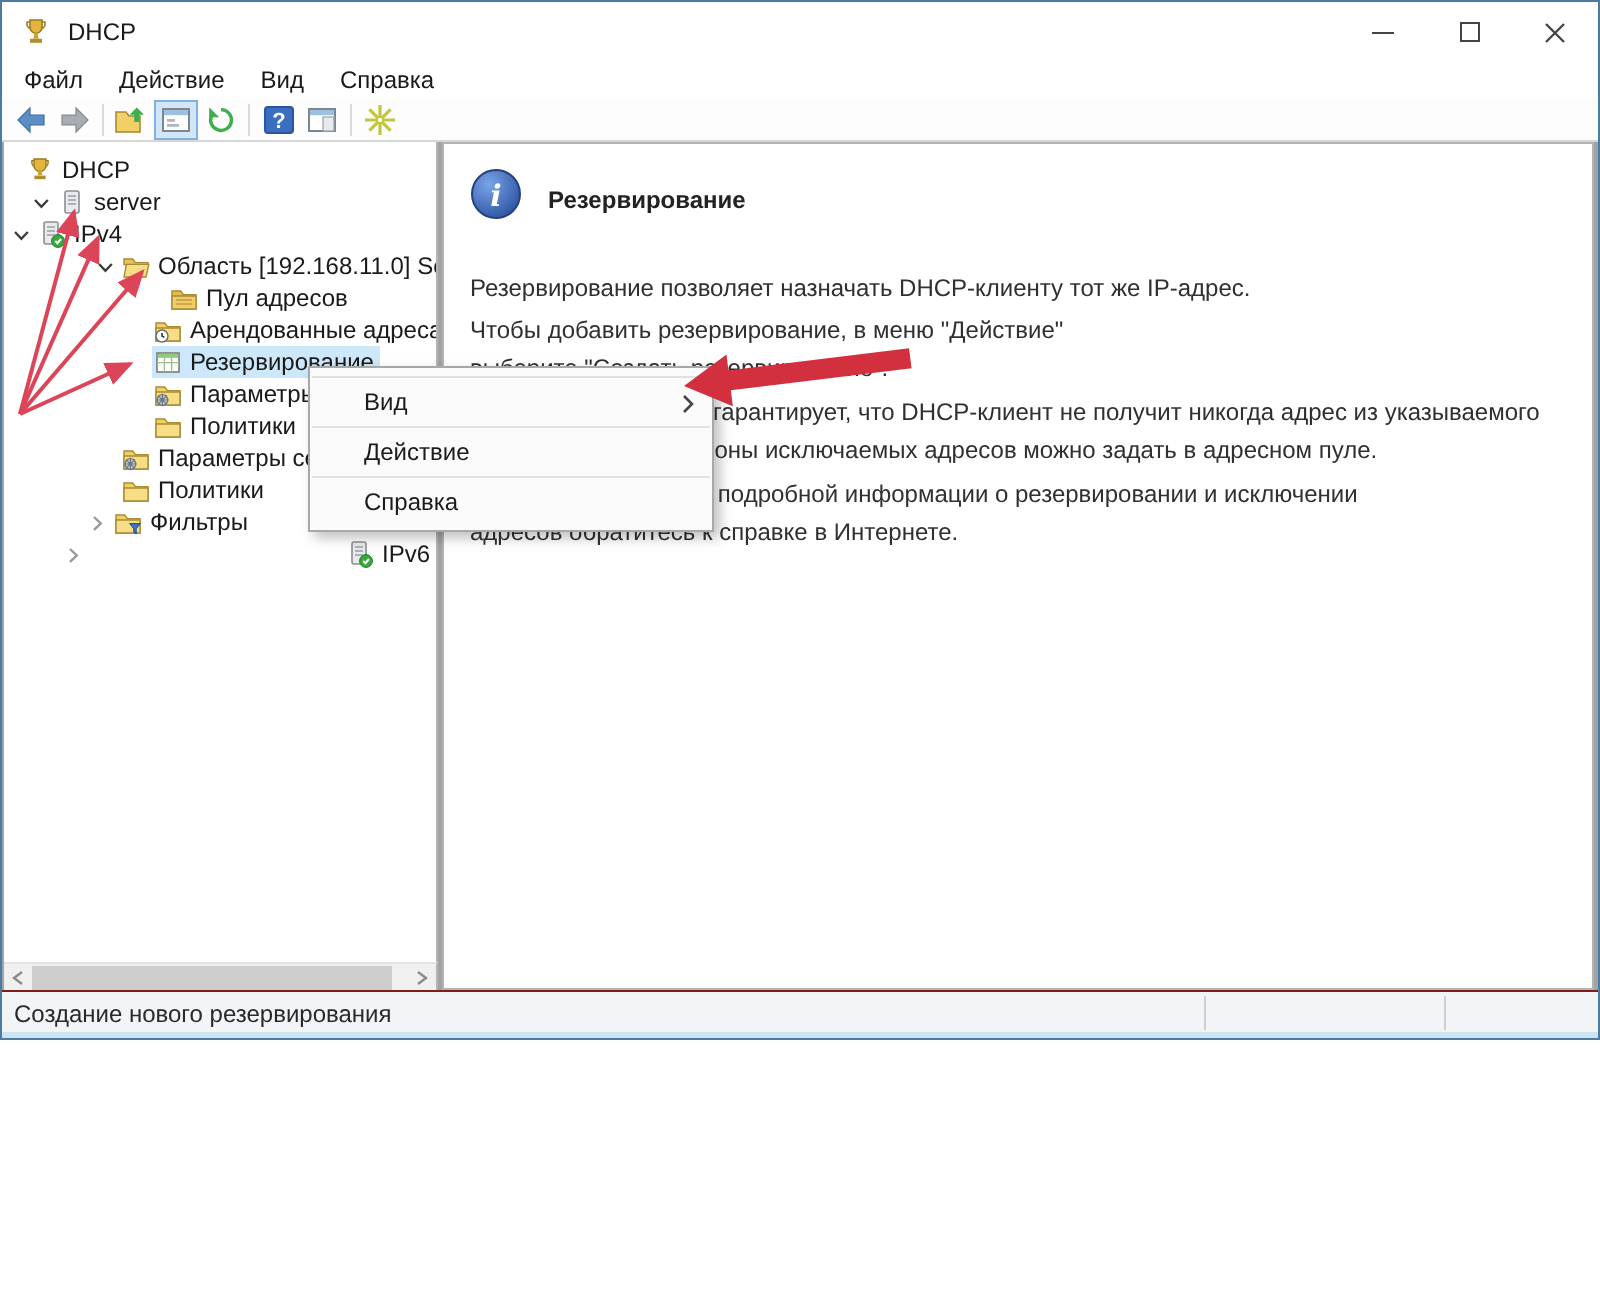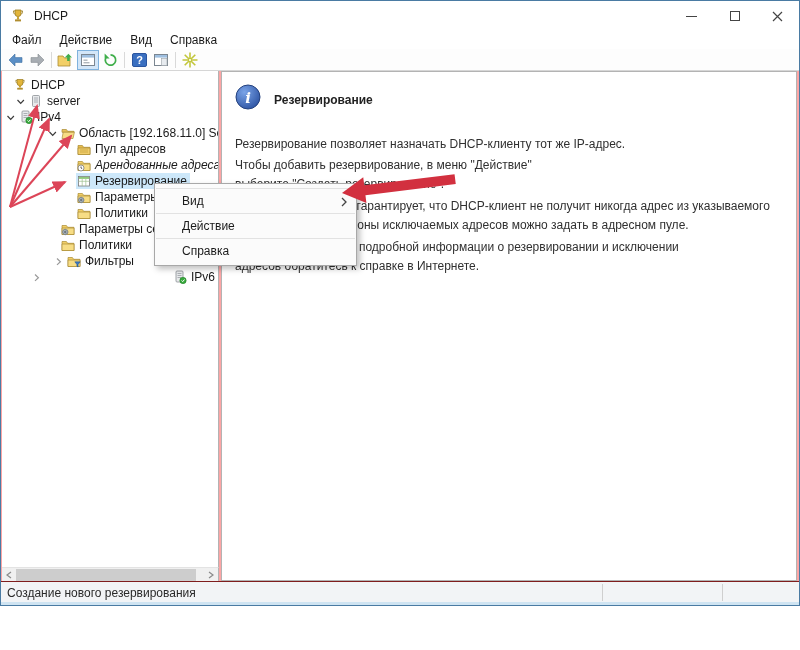--- a/index.html
+++ b/index.html
@@ -1,18 +1,18 @@
 <!DOCTYPE html>
 <html><head>
 <meta charset="utf-8">
 <style>
   *{margin:0;padding:0;box-sizing:border-box}
   html,body{background:#fff}
   body{font-family:"Liberation Sans","DejaVu Sans",sans-serif;color:#1a1a1a}
-  #window{position:relative;width:800px;height:606px;background:#fca5a5;border:1px solid #4a7ba3;overflow:hidden}
+  #window{position:relative;width:800px;height:520px;background:#a3a3a3;border:1px solid #4a7ba3;overflow:hidden}
 
   
   .titlebar{position:absolute;left:0;top:0;right:0;height:30px;background:#fff;display:flex;align-items:center}
   .app-icon{width:16px;height:16px;margin:0 8px 0 9px;flex:0 0 auto}
   .title-text{font-size:12px;color:#1a1a1a}
   .win-controls{position:absolute;right:0;top:0;height:30px;display:flex}
   .win-btn{width:43px;height:30px;display:flex;align-items:center;justify-content:center}
   .glyph-min{width:11px;height:1px;background:#444}
   .glyph-max{width:10px;height:10px;border:1px solid #444}
 
@@ -214,34 +214,34 @@
           <span class="inner">
             <span class="ticon">
               <svg width="14" height="14" viewBox="0 0 14 14">
                 <path d="M1 3.5h4.4l1.3 1.8H13v1H1z" fill="#e8c25a" stroke="#a98b33" stroke-width=".7"></path>
                 <path d="M2.2 6.2H13.4L12 12.5H1z" fill="#f7dd85" stroke="#a98b33" stroke-width=".7"></path>
               </svg>
             </span>
             <span class="tlabel">Область [192.168.11.0] Scope</span>
           </span>
         </div>
-        <div class="tree-row" style="padding-left: 58px;">
+        <div class="tree-row" style="padding-left: 58px; gap: 8px;">
           <span class="chev"></span>
           <span class="inner">
             <span class="ticon">
               <svg width="14" height="14" viewBox="0 0 14 14">
                 <path d="M1 3.5h4.4l1.3 1.8H13v7.2H1z" fill="#e6bc4e" stroke="#a98b33" stroke-width=".7"></path>
                 <path d="M1 6h12v6.5H1z" fill="#f0cd6b" stroke="#a98b33" stroke-width=".7"></path>
                 <path d="M3 8h8M3 10h8" stroke="#c29e3a" stroke-width=".7"></path>
               </svg>
             </span>
             <span class="tlabel">Пул адресов</span>
           </span>
         </div>
-        <div class="tree-row" style="padding-left: 58px; font-style: italic;">
+        <div class="tree-row" style="padding-left: 58px;">
           <span class="chev"></span>
           <span class="inner">
             <span class="ticon">
               <svg width="14" height="14" viewBox="0 0 14 14">
                 <path d="M1 3.5h4.4l1.3 1.8H13v7.2H1z" fill="#f2cf67" stroke="#a98b33" stroke-width=".7"></path>
                 <path d="M1 6h12v6.5H1z" fill="#f7dd85" stroke="#a98b33" stroke-width=".7"></path>
                 <circle cx="4" cy="10" r="3" fill="#fdfdfd" stroke="#6b6b6b" stroke-width=".7"></circle>
                 <path d="M4 8.5V10l1.2.7" stroke="#333" stroke-width=".8" fill="none"></path>
               </svg>
             </span>
@@ -308,21 +308,21 @@
           <span class="inner">
             <span class="ticon">
               <svg width="14" height="14" viewBox="0 0 14 14">
                 <path d="M1 3.5h4.4l1.3 1.8H13v7.2H1z" fill="#f2cf67" stroke="#a98b33" stroke-width=".7"></path>
                 <path d="M1 6h12v6.5H1z" fill="#f7dd85" stroke="#a98b33" stroke-width=".7"></path>
               </svg>
             </span>
             <span class="tlabel">Политики</span>
           </span>
         </div>
-        <div class="tree-row" style="padding-left: 48px;">
+        <div class="tree-row" style="padding-left: 38px;">
           <span class="chev">
             <svg width="11" height="11" viewBox="0 0 11 11">
               <path d="M4 2.5l3.4 3.2L4 8.9" fill="none" stroke="#9a9a9a" stroke-width="1.2"></path>
             </svg>
           </span>
           <span class="inner">
             <span class="ticon">
               <svg width="14" height="14" viewBox="0 0 14 14">
                 <path d="M1 3.5h4.4l1.3 1.8H13v7.2H1z" fill="#f2cf67" stroke="#a98b33" stroke-width=".7"></path>
                 <path d="M1 6h12v6.5H1z" fill="#f7dd85" stroke="#a98b33" stroke-width=".7"></path>

